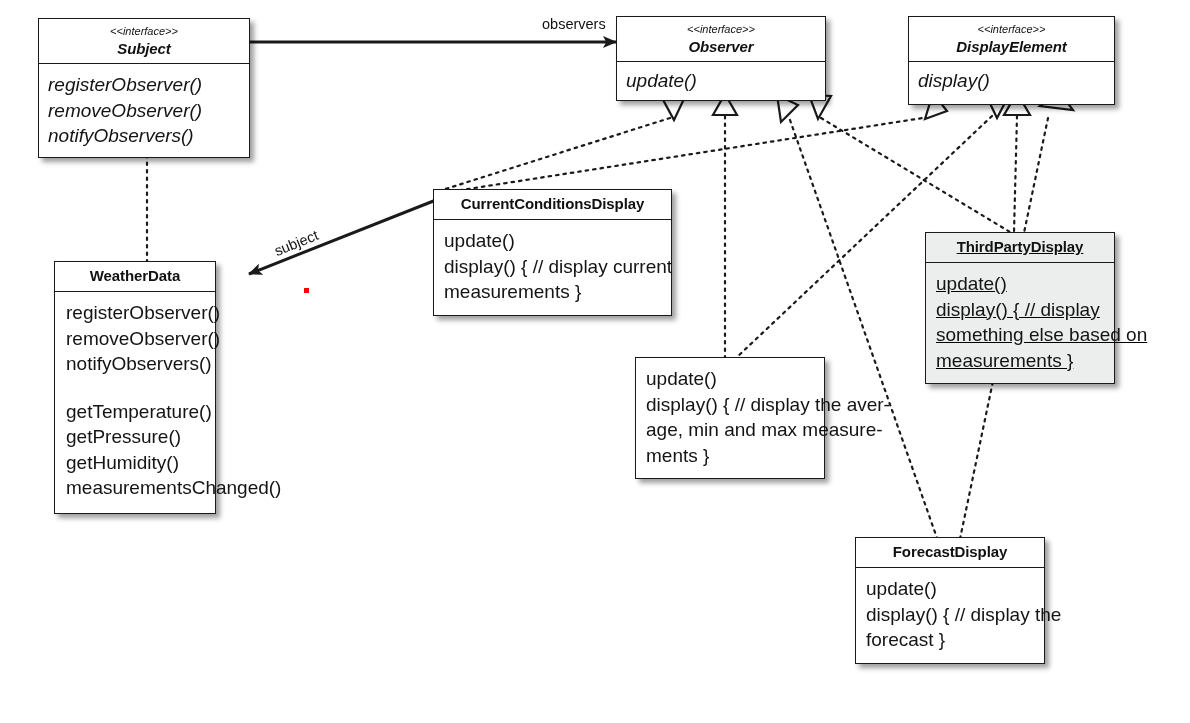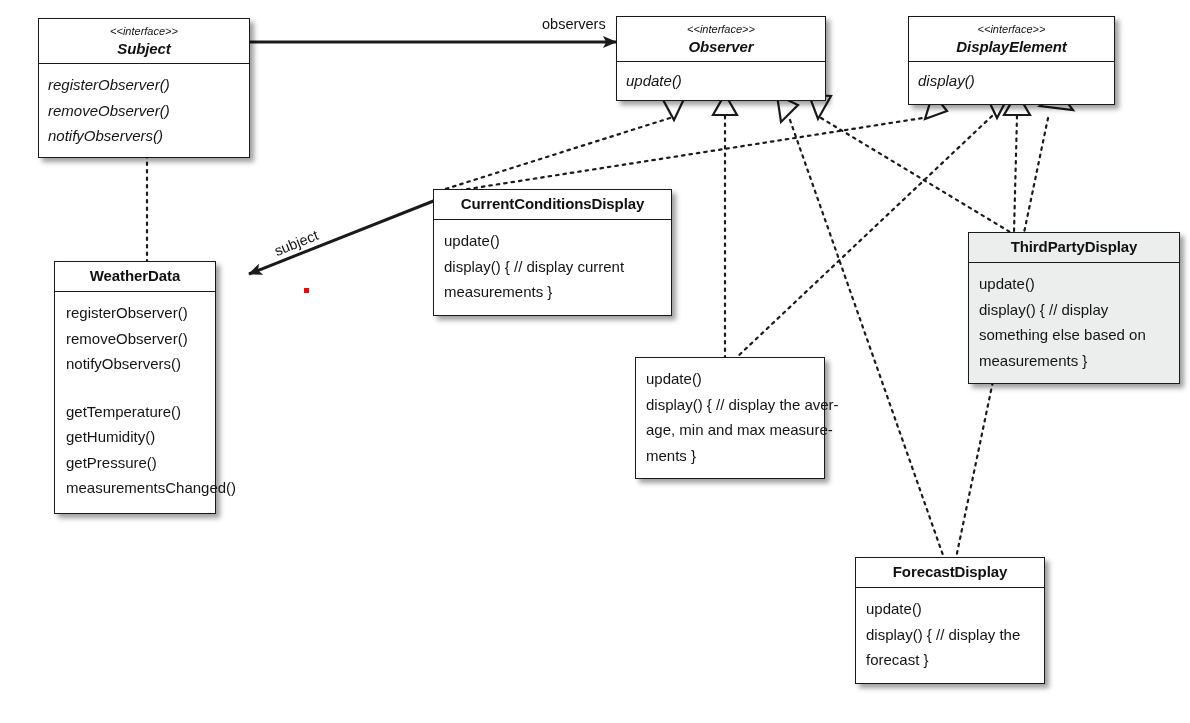--- a/index.html
+++ b/index.html
@@ -57,21 +57,21 @@
     letter-spacing: -0.1px;
   }
   .cname.iface {
     font-style: italic;
   }
 
   .uml-body {
     padding: 8px 9px 8px 9px;
   }
   .m {
-    font-size: 15px;
+    font-size: 19px;
     color: #141414;
     line-height: 25.5px;
     white-space: pre;
   }
   .m.ital { font-style: italic; }
   .m.spacer { height: 22px; line-height: 22px; }
 
   
   .edge-label {
     position: absolute;
@@ -177,22 +177,22 @@
   <div class="uml-box" style="left:54px; top:261px; width:162px;">
     <div class="uml-head" style="padding:4px 6px 6px 6px;">
       <span class="cname">WeatherData</span>
     </div>
     <div class="uml-body" style="padding:8px 11px 12px 11px;">
       <div class="m">registerObserver()</div>
       <div class="m">removeObserver()</div>
       <div class="m">notifyObservers()</div>
       <div class="m spacer"></div>
       <div class="m">getTemperature()</div>
+      <div class="m">getPressure()</div>
       <div class="m">getHumidity()</div>
-      <div class="m">getPressure()</div>
       <div class="m">measurementsChanged()</div>
     </div>
   </div>
 
   <div class="uml-box" style="left:433px; top:189px; width:239px;">
     <div class="uml-head" style="padding:4px 6px 6px 6px;">
       <span class="cname">CurrentConditionsDisplay</span>
     </div>
     <div class="uml-body" style="padding:8px 10px 10px 10px;">
       <div class="m">update()</div>
@@ -203,33 +203,33 @@
 
   <div class="uml-box" style="left:635px; top:357px; width:190px;">
     <div class="uml-body" style="padding:8px 10px 10px 10px;">
       <div class="m">update()</div>
       <div class="m">display() { // display the aver-</div>
       <div class="m">age, min and max measure-</div>
       <div class="m">ments }</div>
     </div>
   </div>
 
-  <div class="uml-box shaded" style="left:968px; top:232px; width:212px;">
+  <div class="uml-box shaded" style="left:925px; top:232px; width:190px;text-decoration:underline;">
     <div class="uml-head" style="padding:4px 6px 6px 6px;">
       <span class="cname">ThirdPartyDisplay</span>
     </div>
     <div class="uml-body" style="padding:8px 10px 10px 10px;">
       <div class="m">update()</div>
       <div class="m">display() { // display</div>
       <div class="m">something else based on</div>
       <div class="m">measurements }</div>
     </div>
   </div>
 
-  <div class="uml-box" style="left:855px; top:557px; width:190px;">
+  <div class="uml-box" style="left:855px; top:537px; width:190px;">
     <div class="uml-head" style="padding:4px 6px 6px 6px;">
       <span class="cname">ForecastDisplay</span>
     </div>
     <div class="uml-body" style="padding:8px 10px 10px 10px;">
       <div class="m">update()</div>
       <div class="m">display() { // display the</div>
       <div class="m">forecast }</div>
     </div>
   </div>
 

